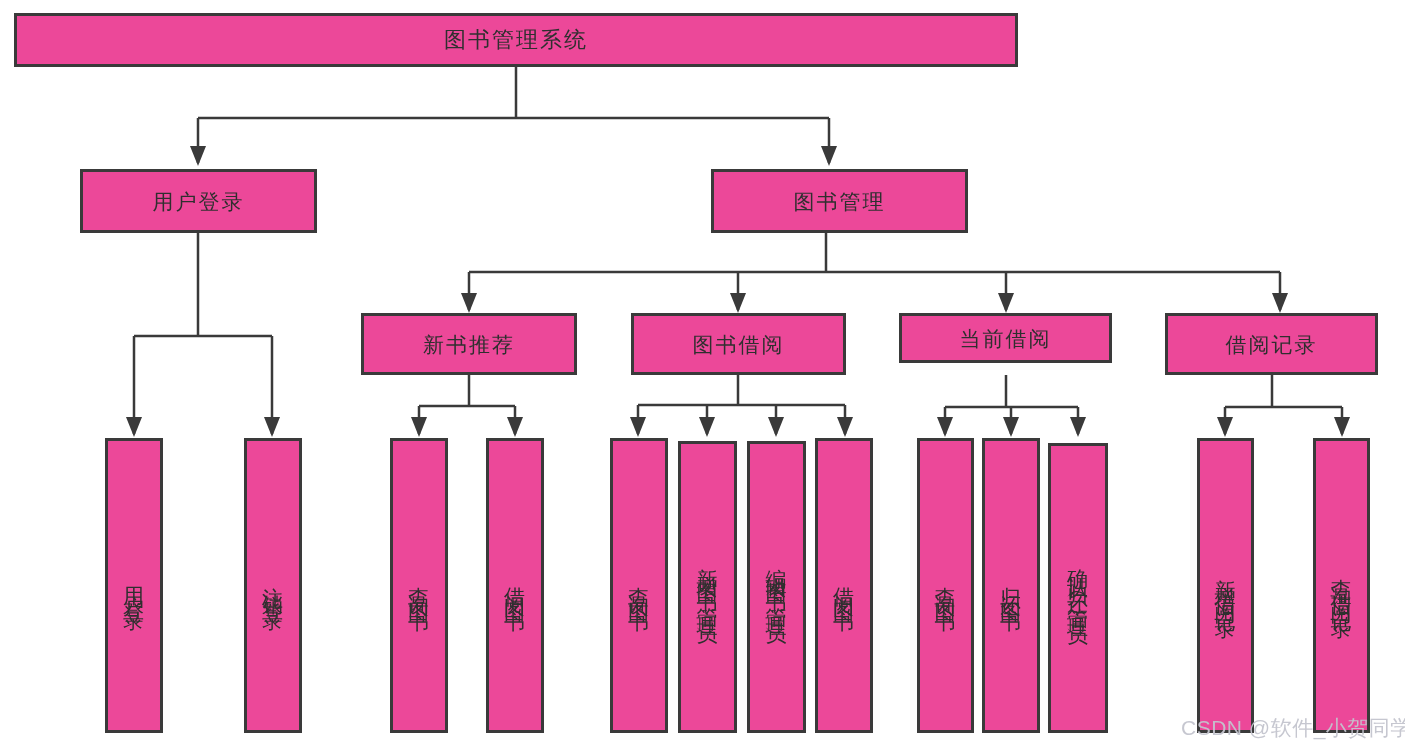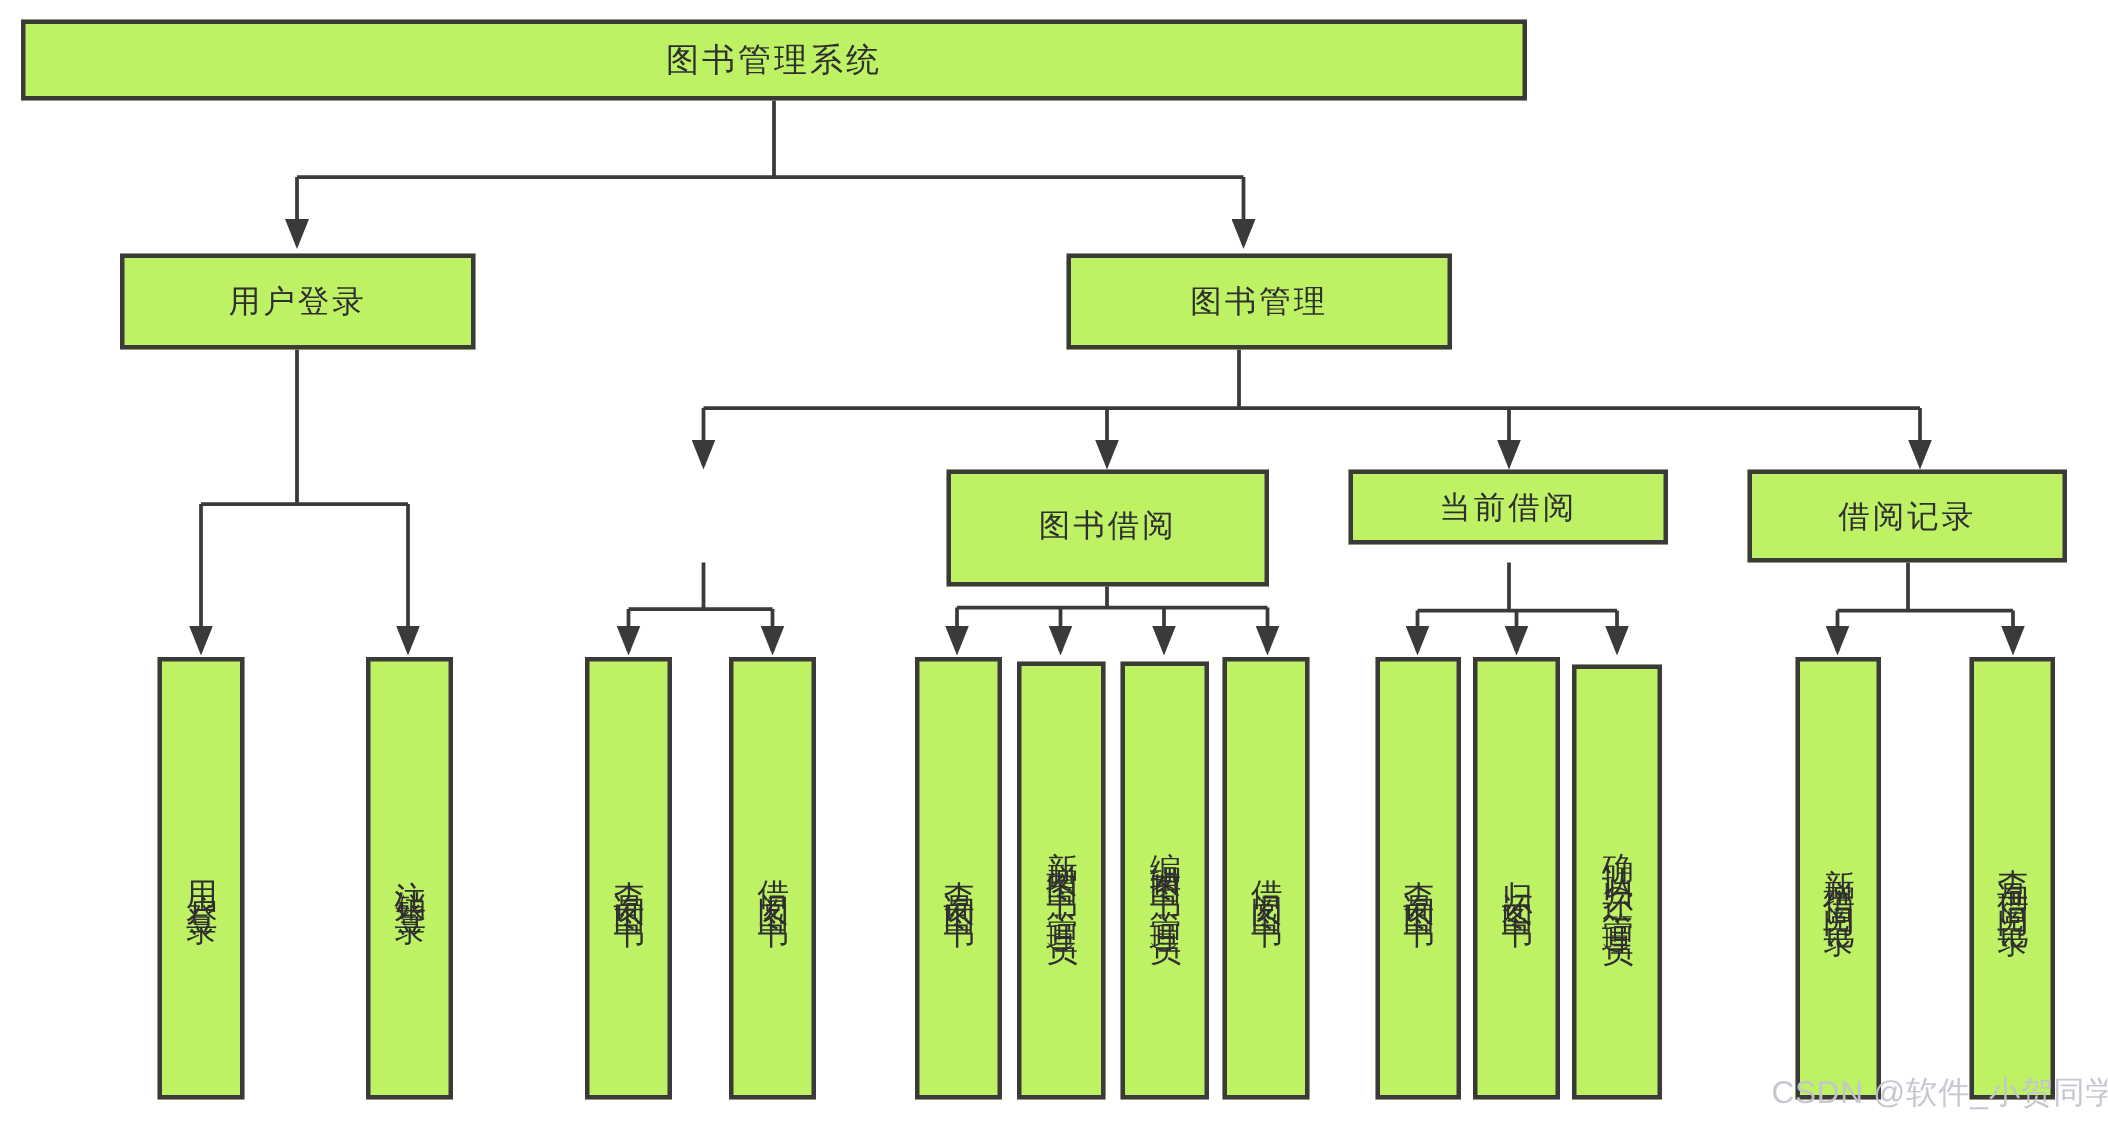--- a/index.html
+++ b/index.html
@@ -12,21 +12,21 @@
     overflow: hidden;
   }
   #connector-layer {
     position: absolute;
     left: 0; top: 0;
     width: 1405px; height: 747px;
   }
   .box {
     position: absolute;
     box-sizing: border-box;
-    background: #bef264;
+    background: #ec4899;
     border: 3px solid #3a3a3a;
     display: flex;
     align-items: center;
     justify-content: center;
     color: #2f2f2f;
     font-size: 21px;
     letter-spacing: 2px;
     text-align: center;
     line-height: 1;
   }
@@ -95,21 +95,22 @@
       <path d="M1225 407 V434" marker-end="url(#arw)"></path>
       <path d="M1342 407 V434" marker-end="url(#arw)"></path>
     </g>
   </svg>
 
   <div class="box title" style="left:14px; top:13px; width:1004px; height:54px;">图书管理系统</div>
 
   <div class="box" style="left:80px; top:169px; width:237px; height:64px;">用户登录</div>
   <div class="box" style="left:711px; top:169px; width:257px; height:64px;">图书管理</div>
 
-  <div class="box" style="left:631px; top:313px; width:215px; height:78px;font-family:Liberation Mono, monospace;">图书借阅</div>
+  <div class="box" style="left:361px; top:313px; width:216px; height:62px;">新书推荐</div>
+  <div class="box" style="left:631px; top:313px; width:215px; height:62px;">图书借阅</div>
   <div class="box" style="left:899px; top:313px; width:213px; height:50px;">当前借阅</div>
   <div class="box" style="left:1165px; top:313px; width:213px; height:62px;">借阅记录</div>
 
   <div class="box vbox" style="left:105px; top:438px; width:58px; height:295px;">用户登录</div>
   <div class="box vbox" style="left:244px; top:438px; width:58px; height:295px;">注销登录</div>
 
   <div class="box vbox" style="left:390px; top:438px; width:58px; height:295px;">查询图书</div>
   <div class="box vbox" style="left:486px; top:438px; width:58px; height:295px;">借阅图书</div>
 
   <div class="box vbox" style="left:610px; top:438px; width:58px; height:295px;">查询图书</div>

